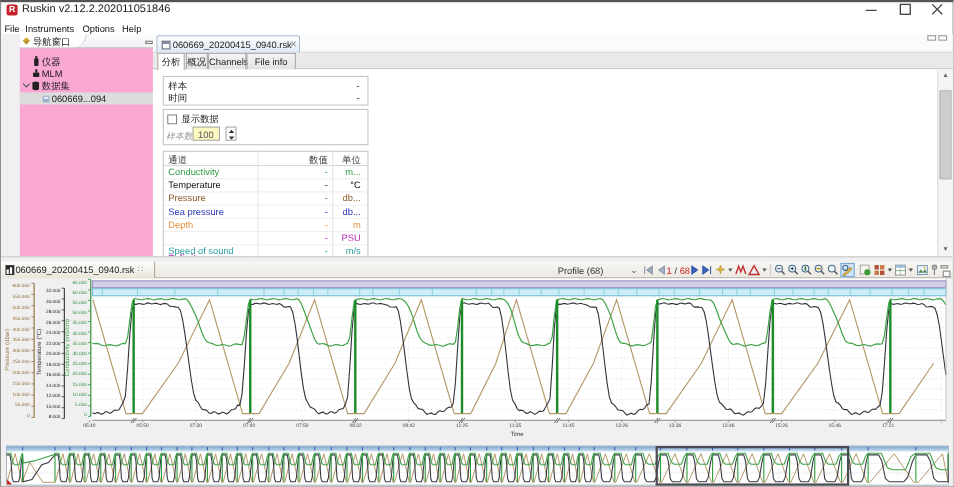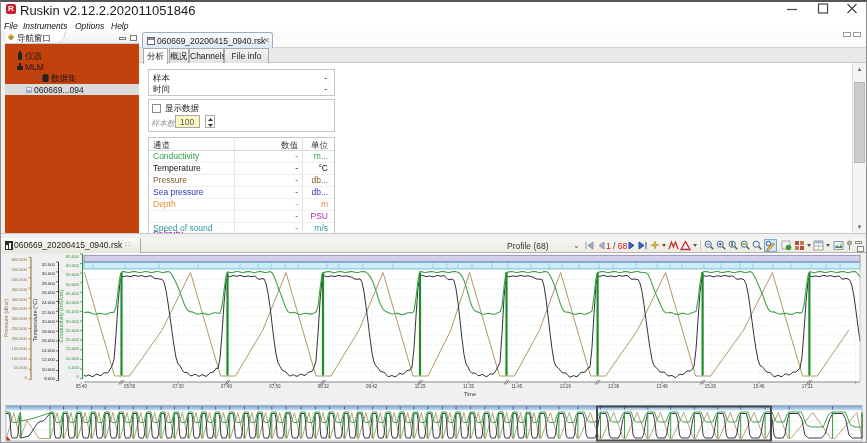--- a/index.html
+++ b/index.html
@@ -3,31 +3,31 @@
 <meta charset="utf-8">
 <style>
 * { margin:0; padding:0; box-sizing:border-box; }
 html,body { width:867px; height:443px; overflow:hidden; background:#fff; }
 body { font-family:"Liberation Sans", sans-serif; color:#111; position:relative; }
 .abs { position:absolute; }
 #win { position:absolute; left:0; top:0; width:867px; height:443px; border:1px solid #8f8f8f; border-top:2px solid #555; background:#fff; z-index:0; }
 
 
 #rlogo { left:6px; top:4px; width:10px; height:10px; background:#c5202c; color:#fff; font-size:8px; font-weight:bold; text-align:center; line-height:10px; border-radius:2px; }
-#title { left:20px; top:3px; font-size:13px; letter-spacing:0px; color:#1a1a1a; }
-
-
-#menu { left:0; top:16px; width:100%; height:16px; font-size:8.5px; color:#111;font-style:italic; }
+#title { left:20px; top:3px; font-size:10px; letter-spacing:0px; color:#1a1a1a; }
+
+
+#menu { left:0; top:16px; width:100%; height:16px; font-size:8.5px; color:#111; }
 #menu span { position:absolute; top:5px; }
 
 
 #mainbg { left:1px; top:31px; width:865px; height:410px; background:#f0f0f0; }
 
 
-#nav { left:5px; top:31px; width:137px; height:202px; background:#c2410c; border-right:1px solid #b8b8b8; }
+#nav { left:18px; top:31px; width:137px; height:202px; background:#f9a8d4; border-right:1px solid #b8b8b8; }
 #navhdr { left:0; top:0; width:137px; height:13px; background:linear-gradient(#fdfdfd,#eef0f2); border-bottom:1px solid #c5cdd5; }
 #navtabfill { position:absolute; left:0; top:0; width:48px; height:12px; background:#fff; }
 #navtabcurve { position:absolute; left:48px; top:0; width:13px; height:12px; border-bottom-right-radius:12px 12px; border-right:1px solid #c5cdd5; background:#fff; }
 #navdiamond { left:3px; top:3px; width:6px; height:6px; background:linear-gradient(135deg,#e8c24a,#a07818); transform:rotate(45deg) scale(.8); }
 #navtitle { left:12px; top:2px; font-size:8.5px; color:#222; z-index:3; }
 .nvmini { top:4px; width:7px; height:6px; border:1px solid #7a7a7a; background:#fdfdfd; }
 
 
 .trow { left:0; width:137px; height:11px; font-size:8.5px; color:#1a1a1a; }
 .trow .txt { position:absolute; left:20px; top:1px; }
@@ -118,21 +118,21 @@
       </svg>
    <span class="txt">仪器</span>
  </div>
  <div class="trow abs" style="top:30px;">
    <svg width="18" height="11">
         <rect x="12" y="5" width="6" height="4" rx="1" fill="#222"></rect>
         <rect x="14" y="2" width="2" height="3" fill="#222"></rect>
       </svg>
    <span class="txt">MLM</span>
  </div>
- <div class="trow abs" style="top:41px;margin-left:26px;">
+ <div class="trow abs" style="top:41px;">
    <svg width="18" height="11">
         <path d="M3 4 L6 7 L9 4" stroke="#555" fill="none"></path>
         <ellipse cx="14.5" cy="3.5" rx="3" ry="1.5" fill="#222"></ellipse>
         <path d="M11.5 3.5 v5 a3 1.5 0 0 0 6 0 v-5" fill="#222"></path>
       </svg>
    <span class="txt">数据集</span>
  </div>
  <div class="trow abs" style="top:53px; background:#dcdcdc; height:10.5px;">
    <svg width="28" height="11">
         <rect x="21" y="3" width="6" height="6" fill="#9ab0cc"></rect>

